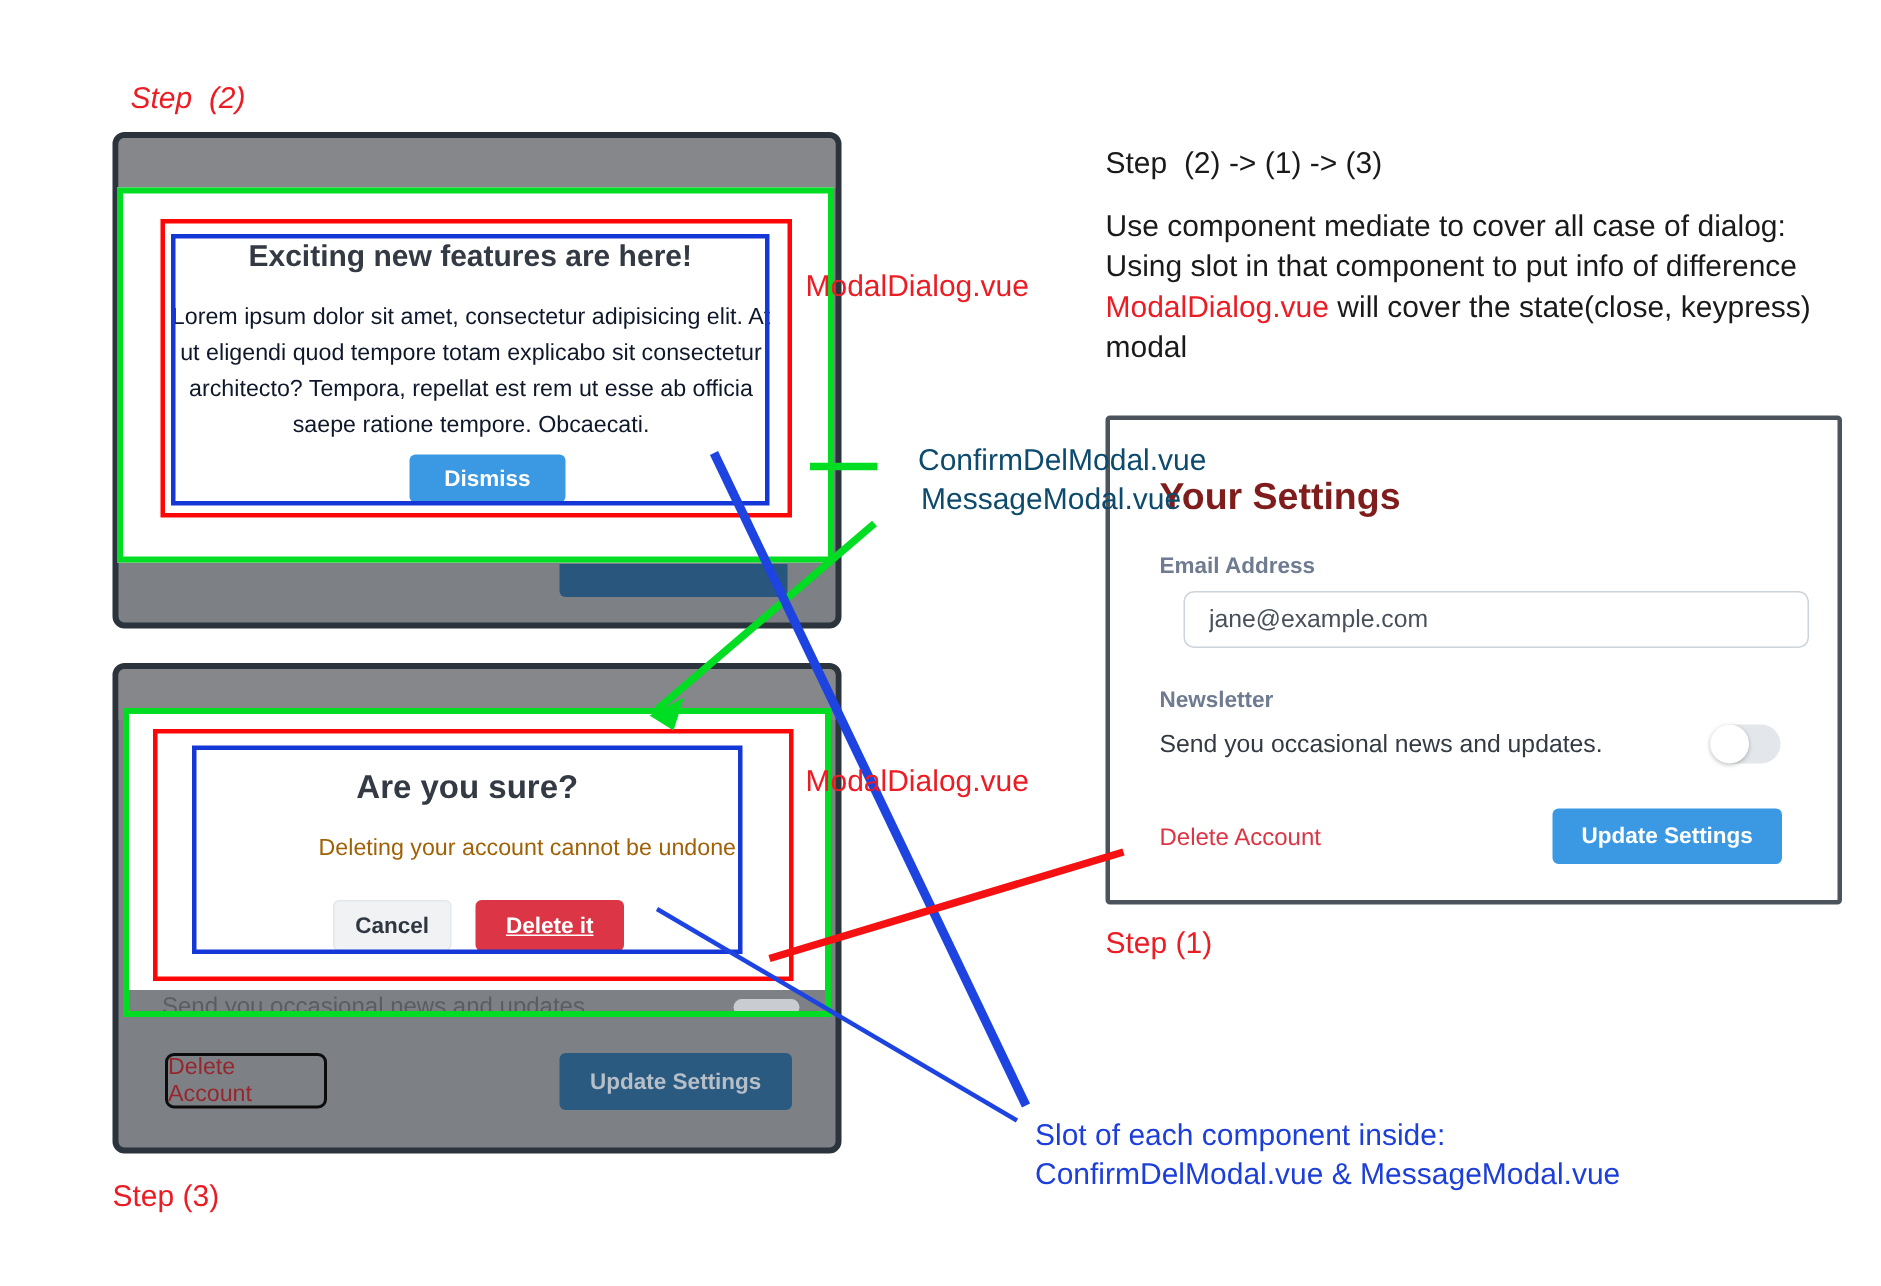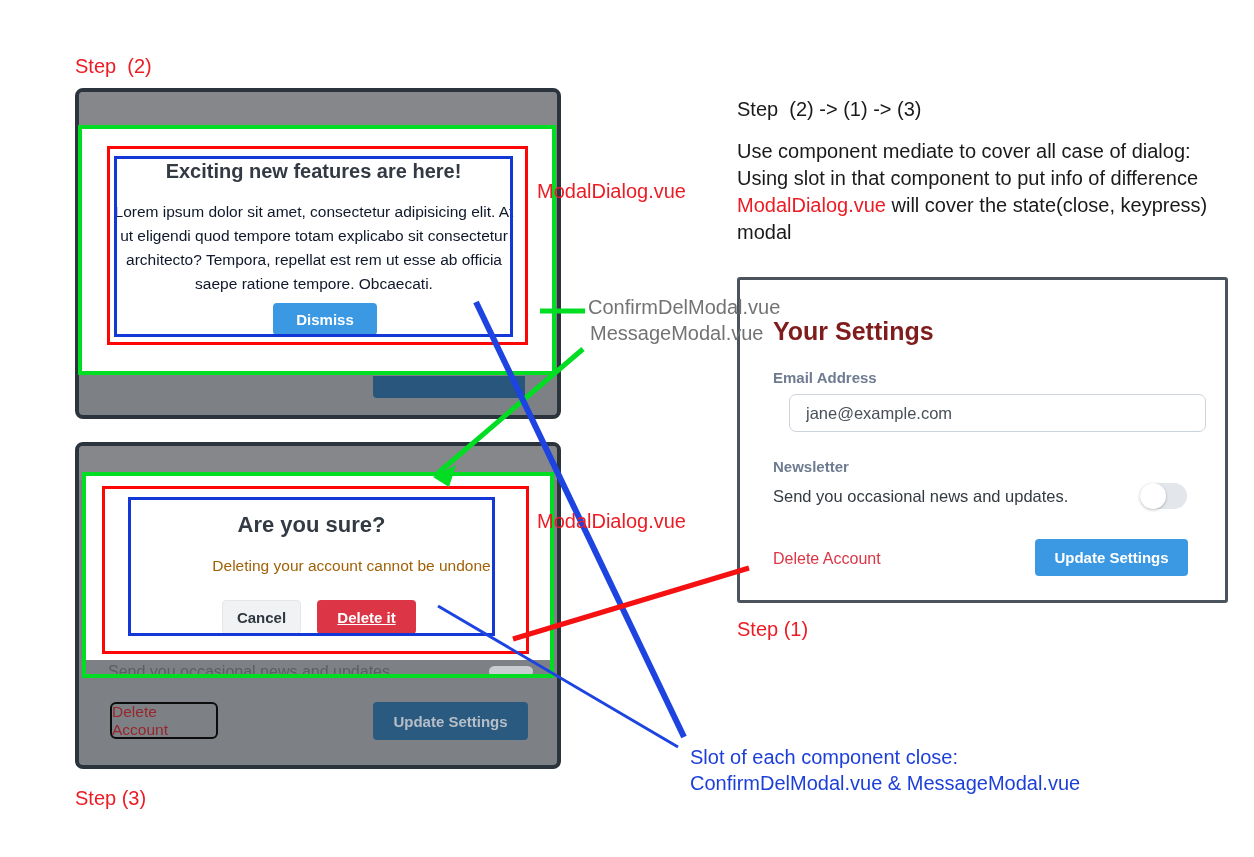--- a/index.html
+++ b/index.html
@@ -39,32 +39,32 @@
   #email-input{position:absolute;left:33px;top:114px;width:417px;height:38px;box-sizing:border-box;
     border:1.5px solid #cdd3da;border-radius:7px;padding:0 16px;font-size:16.5px;color:#49505a;
     font-family:"Liberation Sans",sans-serif;background:#fff;margin-left:16px;}
   .toggle{position:absolute;width:47px;height:26px;border-radius:13px;background:#e3e6ea;cursor:pointer;}
   .toggle .knob{position:absolute;left:0px;top:0px;width:26px;height:26px;border-radius:50%;
     background:#fff;box-shadow:0 1px 3px rgba(0,0,0,0.25);}
 
   
   .lbl{position:absolute;font-size:20px;z-index:50;}
   .lbl-red{color:#ec1c24;}
-  .lbl-green{color:#737373;}
+  .lbl-green{color:#0c4a6e;margin-left:24px;}
   .lbl-blue{color:#1d3fd9;}
   .lbl-black{color:#1a1a1a;}
 
   svg#lines{position:absolute;left:0;top:0;z-index:40;pointer-events:none;}
 </style>
 </head>
 <body>
 
 <div id="canvas">
 
-  <div class="lbl lbl-red pre" style="left:75px;top:55px;">Step  (2)</div>
+  <div class="lbl lbl-red pre" style="left:87px;top:55px;font-style:italic;">Step  (2)</div>
 
   <div class="app-window" style="top:88px;height:331px;">
     <div class="win-header"></div>
   </div>
 
   <div class="abs" style="left:373px;top:376px;width:152px;height:22px;background:#28567d;
        border-radius:0 0 4px 4px;z-index:12;"></div>
 
   <div class="white-card" style="left:78px;top:125px;width:478px;height:250px;"></div>
 
@@ -133,17 +133,17 @@
     <line x1="476" y1="302" x2="684" y2="737" stroke="#1d44e0" stroke-width="6"></line>
     <line x1="438" y1="606" x2="678" y2="747" stroke="#1d44e0" stroke-width="3"></line>
     <line x1="513" y1="639" x2="749" y2="568" stroke="#f51111" stroke-width="5"></line>
   </svg>
 
   <div class="lbl lbl-red" style="left:537px;top:180px;">ModalDialog.vue</div>
   <div class="lbl lbl-green" style="left:588px;top:296px;">ConfirmDelModal.vue</div>
   <div class="lbl lbl-green" style="left:590px;top:322px;">MessageModal.vue</div>
   <div class="lbl lbl-red" style="left:537px;top:510px;">ModalDialog.vue</div>
   <div class="lbl lbl-blue" style="left:690px;top:744px;line-height:26px;">
-    <div>Slot of each component close:</div>
+    <div>Slot of each component inside:</div>
     <div>ConfirmDelModal.vue &amp; MessageModal.vue</div>
   </div>
 
 </div>
 
 </body></html>

